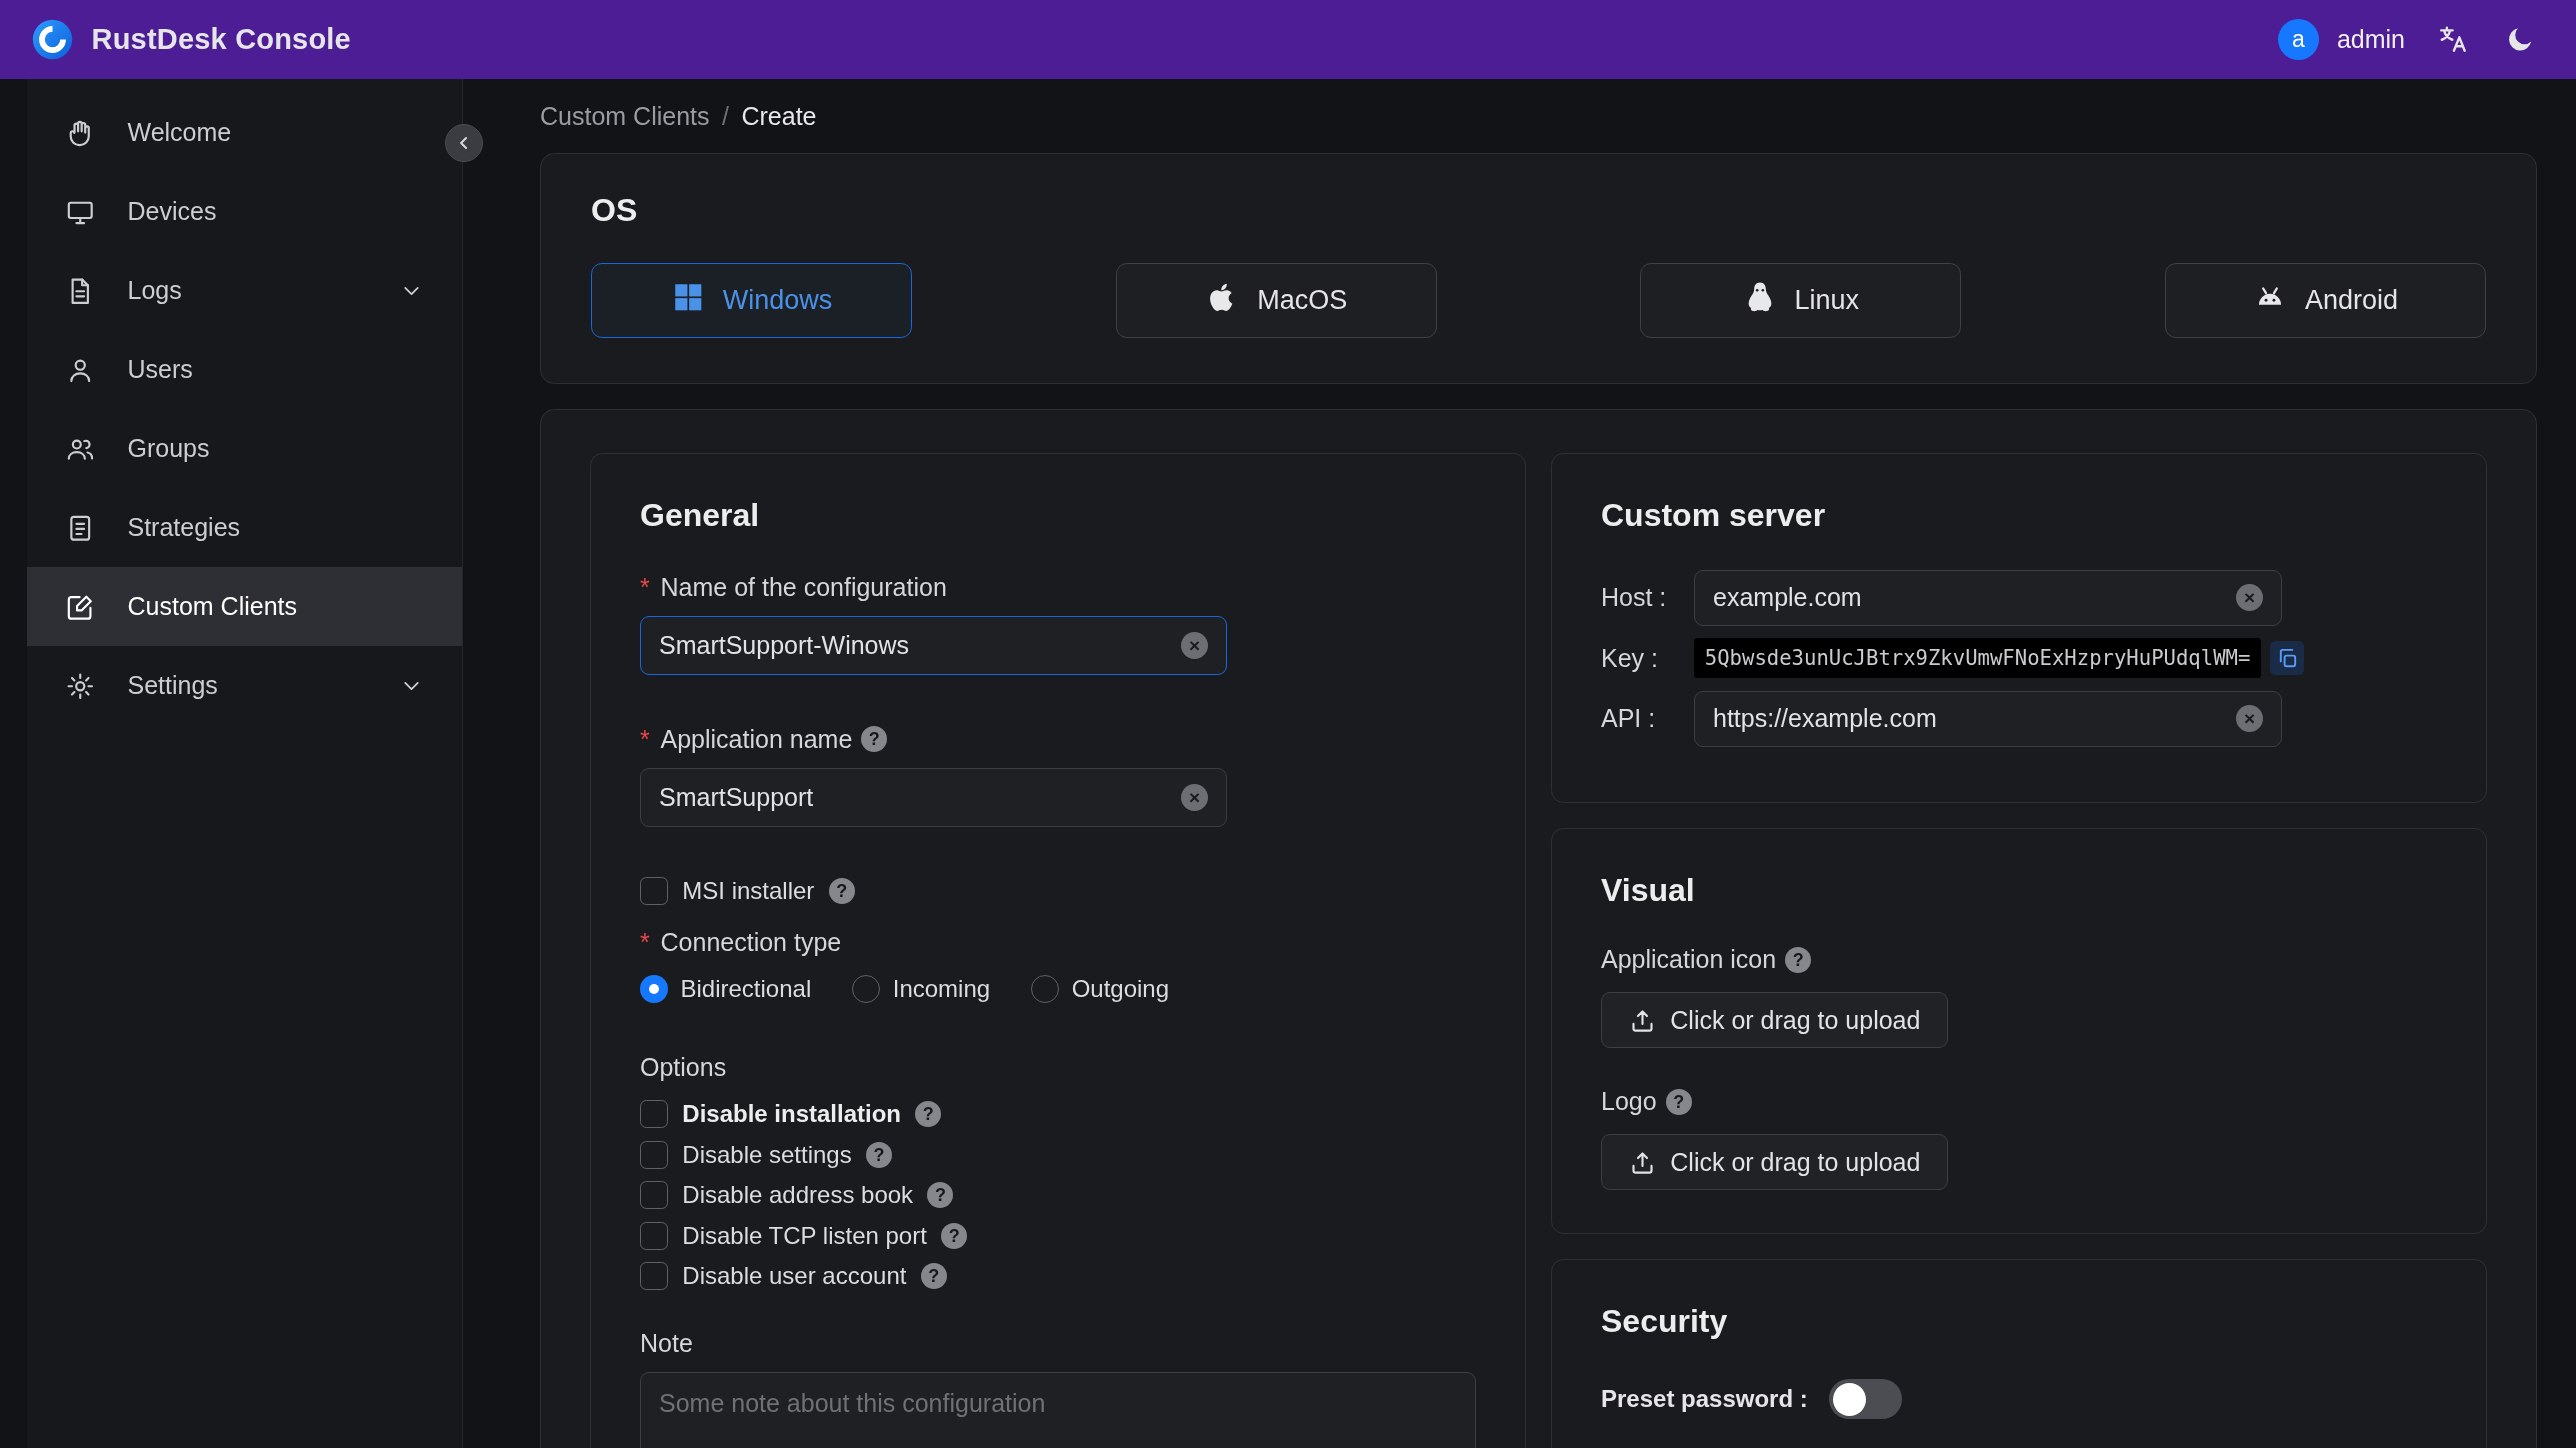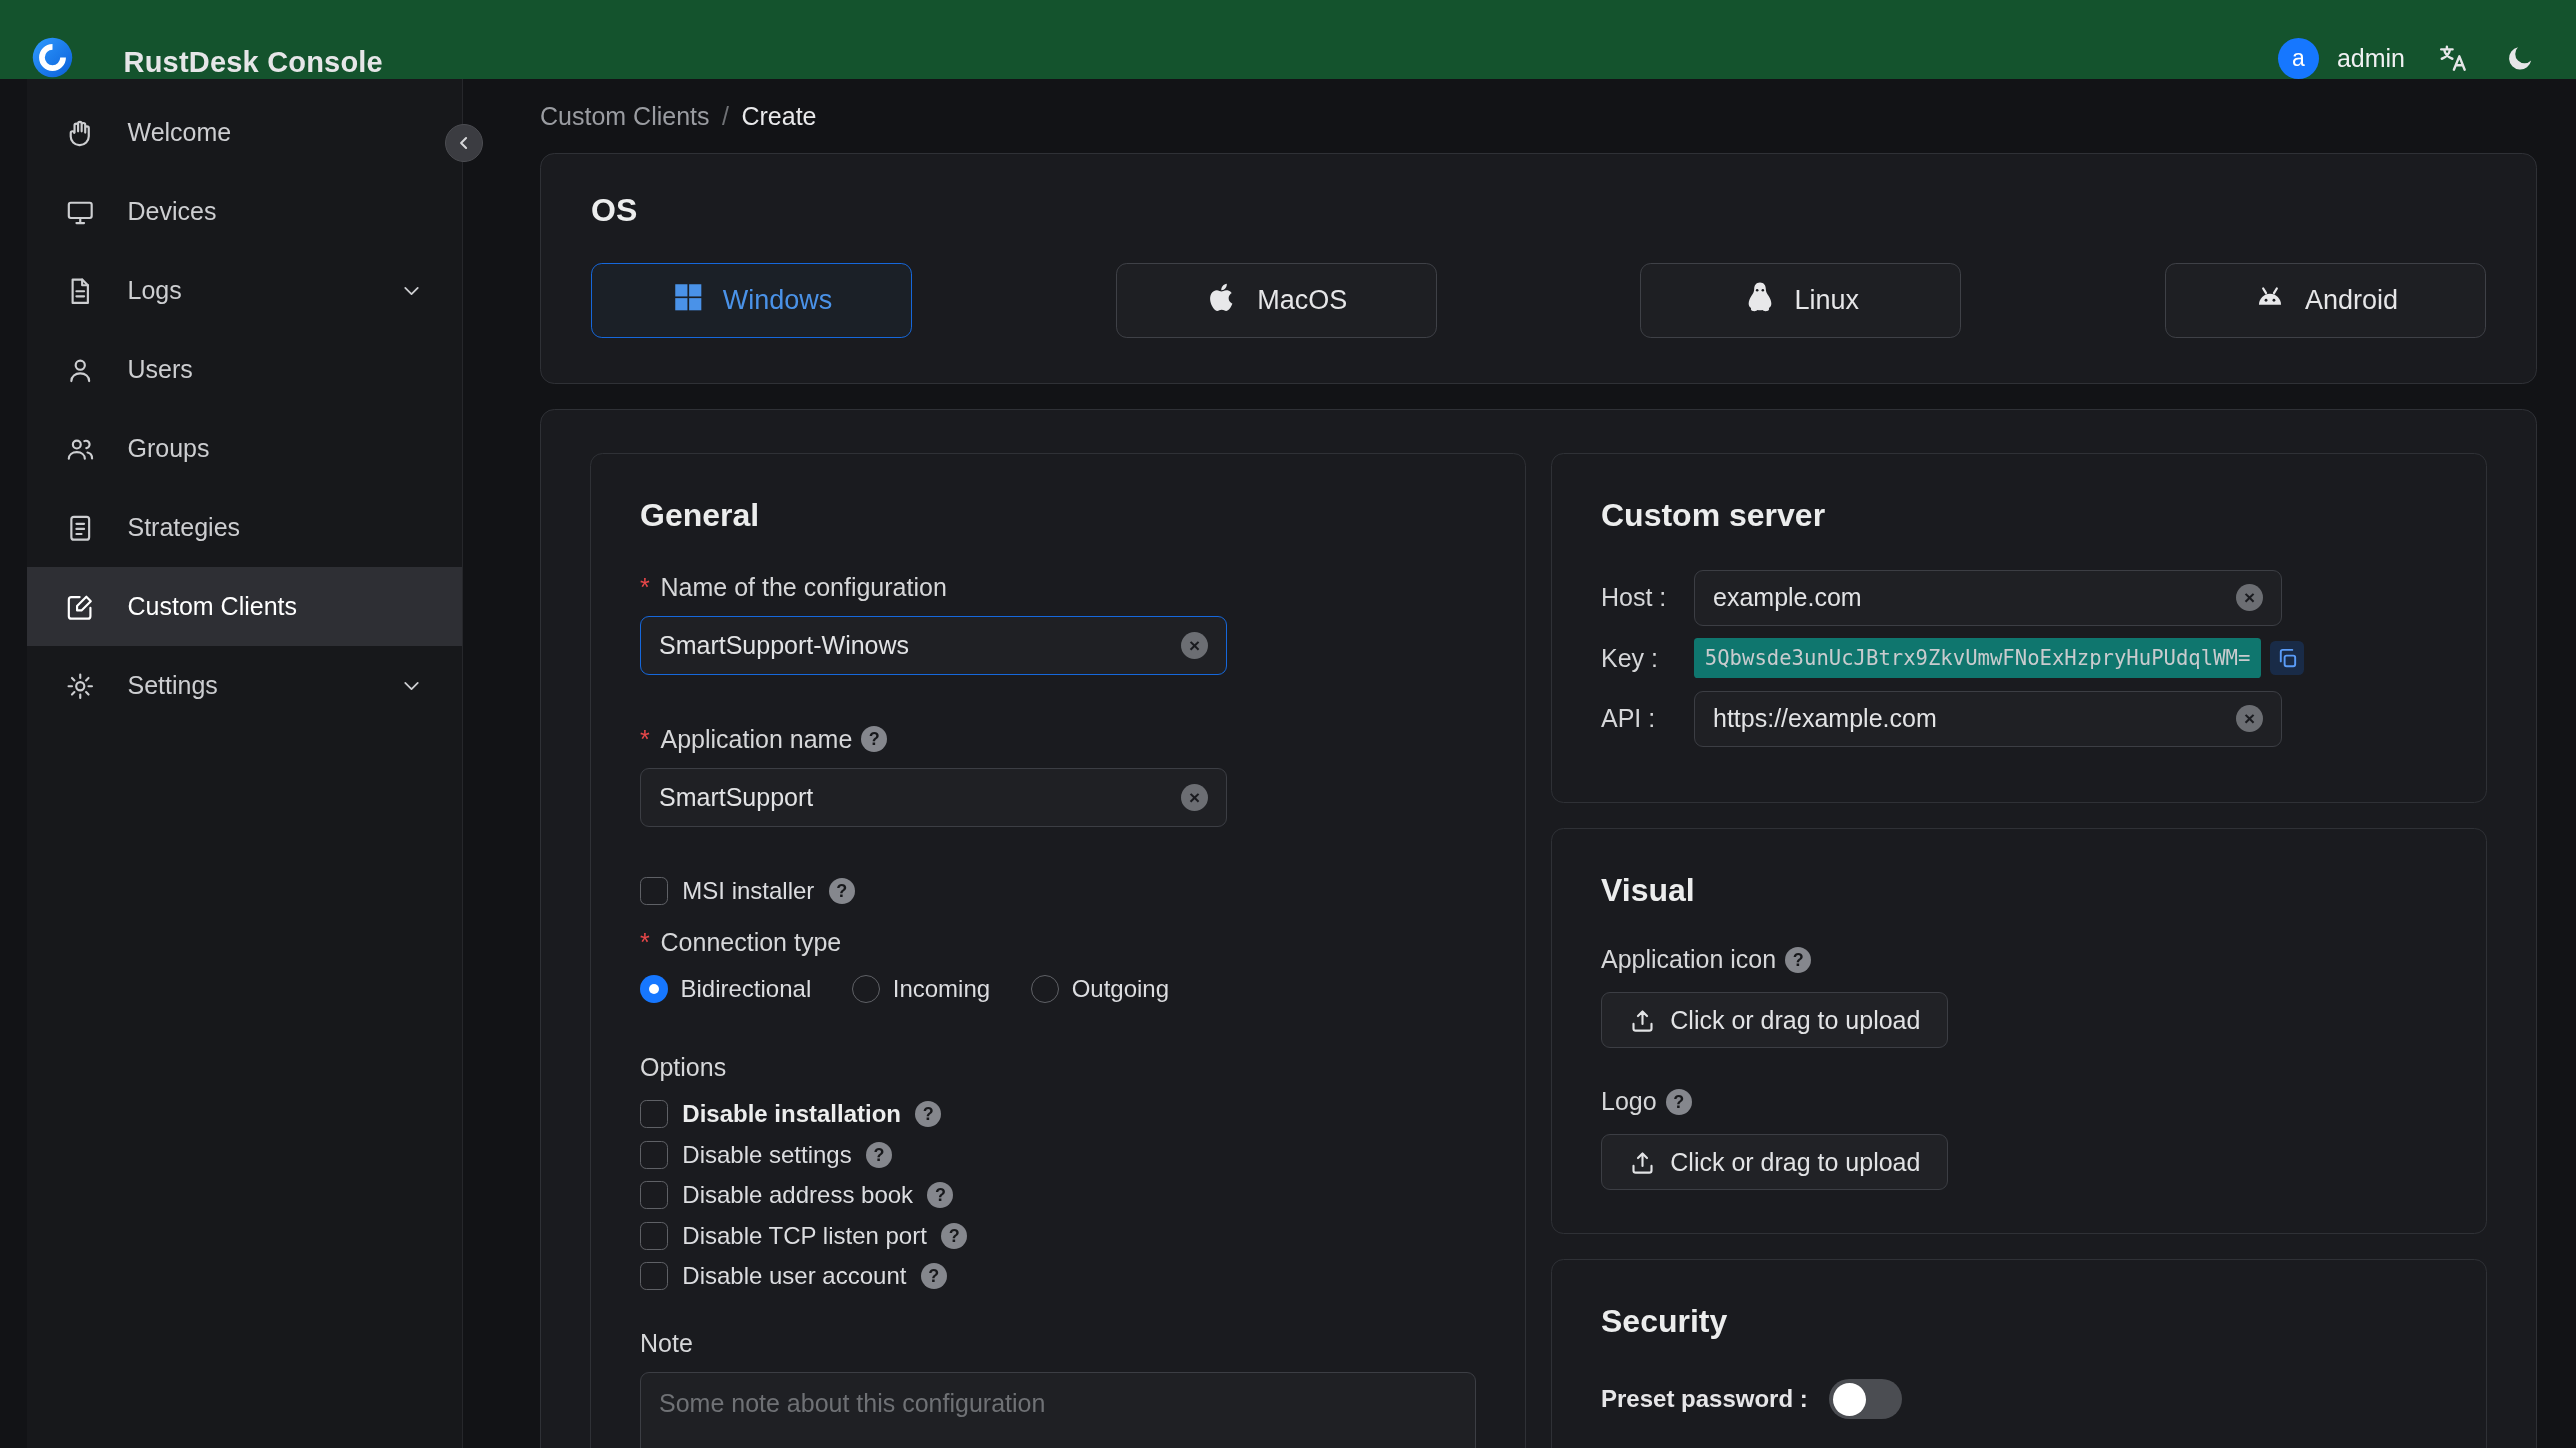--- a/index.html
+++ b/index.html
@@ -6,22 +6,22 @@
   html, body { width: 2576px; height: 1448px; overflow: hidden; }
   body {
     background: #121316;
     color: #e6e6e8;
     font-family: "Liberation Sans", sans-serif;
     font-size: 24px;
   }
 
   
   .topbar {
-    height: 79px; background: #14532d; display: flex; align-items: flex-end;
-    padding: 0 38px 0 30.5px; position: relative; z-index: 5; gap: 32px;
+    height: 79px; background: #4c1d95; display: flex; align-items: center;
+    padding: 0 38px 0 30.5px; position: relative; z-index: 5;
   }
   .logo { width: 43px; height: 43px; margin-right: 18px; flex: 0 0 auto; }
   .topbar-title { font-size: 29px; font-weight: 700; letter-spacing: 0.2px; }
   .topbar-right { margin-left: auto; display: flex; align-items: center; gap: 30.5px; }
   .avatar {
     width: 41px; height: 41px; border-radius: 50%; background: #1677ff; color: #fff;
     display: flex; align-items: center; justify-content: center; font-size: 23px;
   }
   .username { font-size: 25px; color: #f0f0f2; margin-left: -12.5px; }
   .icon-btn { width: 36px; height: 36px; display: flex; align-items: center; justify-content: center; color: #e6e6e8; cursor: pointer; }
@@ -120,21 +120,21 @@
   }
   .note-area::placeholder { color: #6f7175; }
 
   
   .srv-row { display: flex; align-items: center; margin-bottom: 12.5px; }
   .srv-label { width: 93px; color: #d6d7d9; font-size: 25px; flex: 0 0 auto; }
   .srv-input { width: 588px; height: 56px; }
   .key-box { display: flex; align-items: center; gap: 9px; }
   .key-text {
     font-family: "DejaVu Sans Mono", monospace; font-size: 20.6px; color: #c9cbce;
-    background: #0f766e; padding: 8px 10.8px; border-radius: 3.6px; letter-spacing: 0;
+    background: #000000; padding: 8px 10.8px; border-radius: 3.6px; letter-spacing: 0;
   }
   .copy-btn {
     width: 34px; height: 34px; border-radius: 5.4px; background: rgba(22,119,255,0.18);
     display: flex; align-items: center; justify-content: center; cursor: pointer;
   }
   .copy-btn svg { width: 23px; height: 23px; stroke: #5a9cf8; fill: none; stroke-width: 2; stroke-linecap: round; stroke-linejoin: round; }
 
   
   .upload-btn {
     height: 56px; display: inline-flex; align-items: center; gap: 14.3px; padding: 0 27px;

